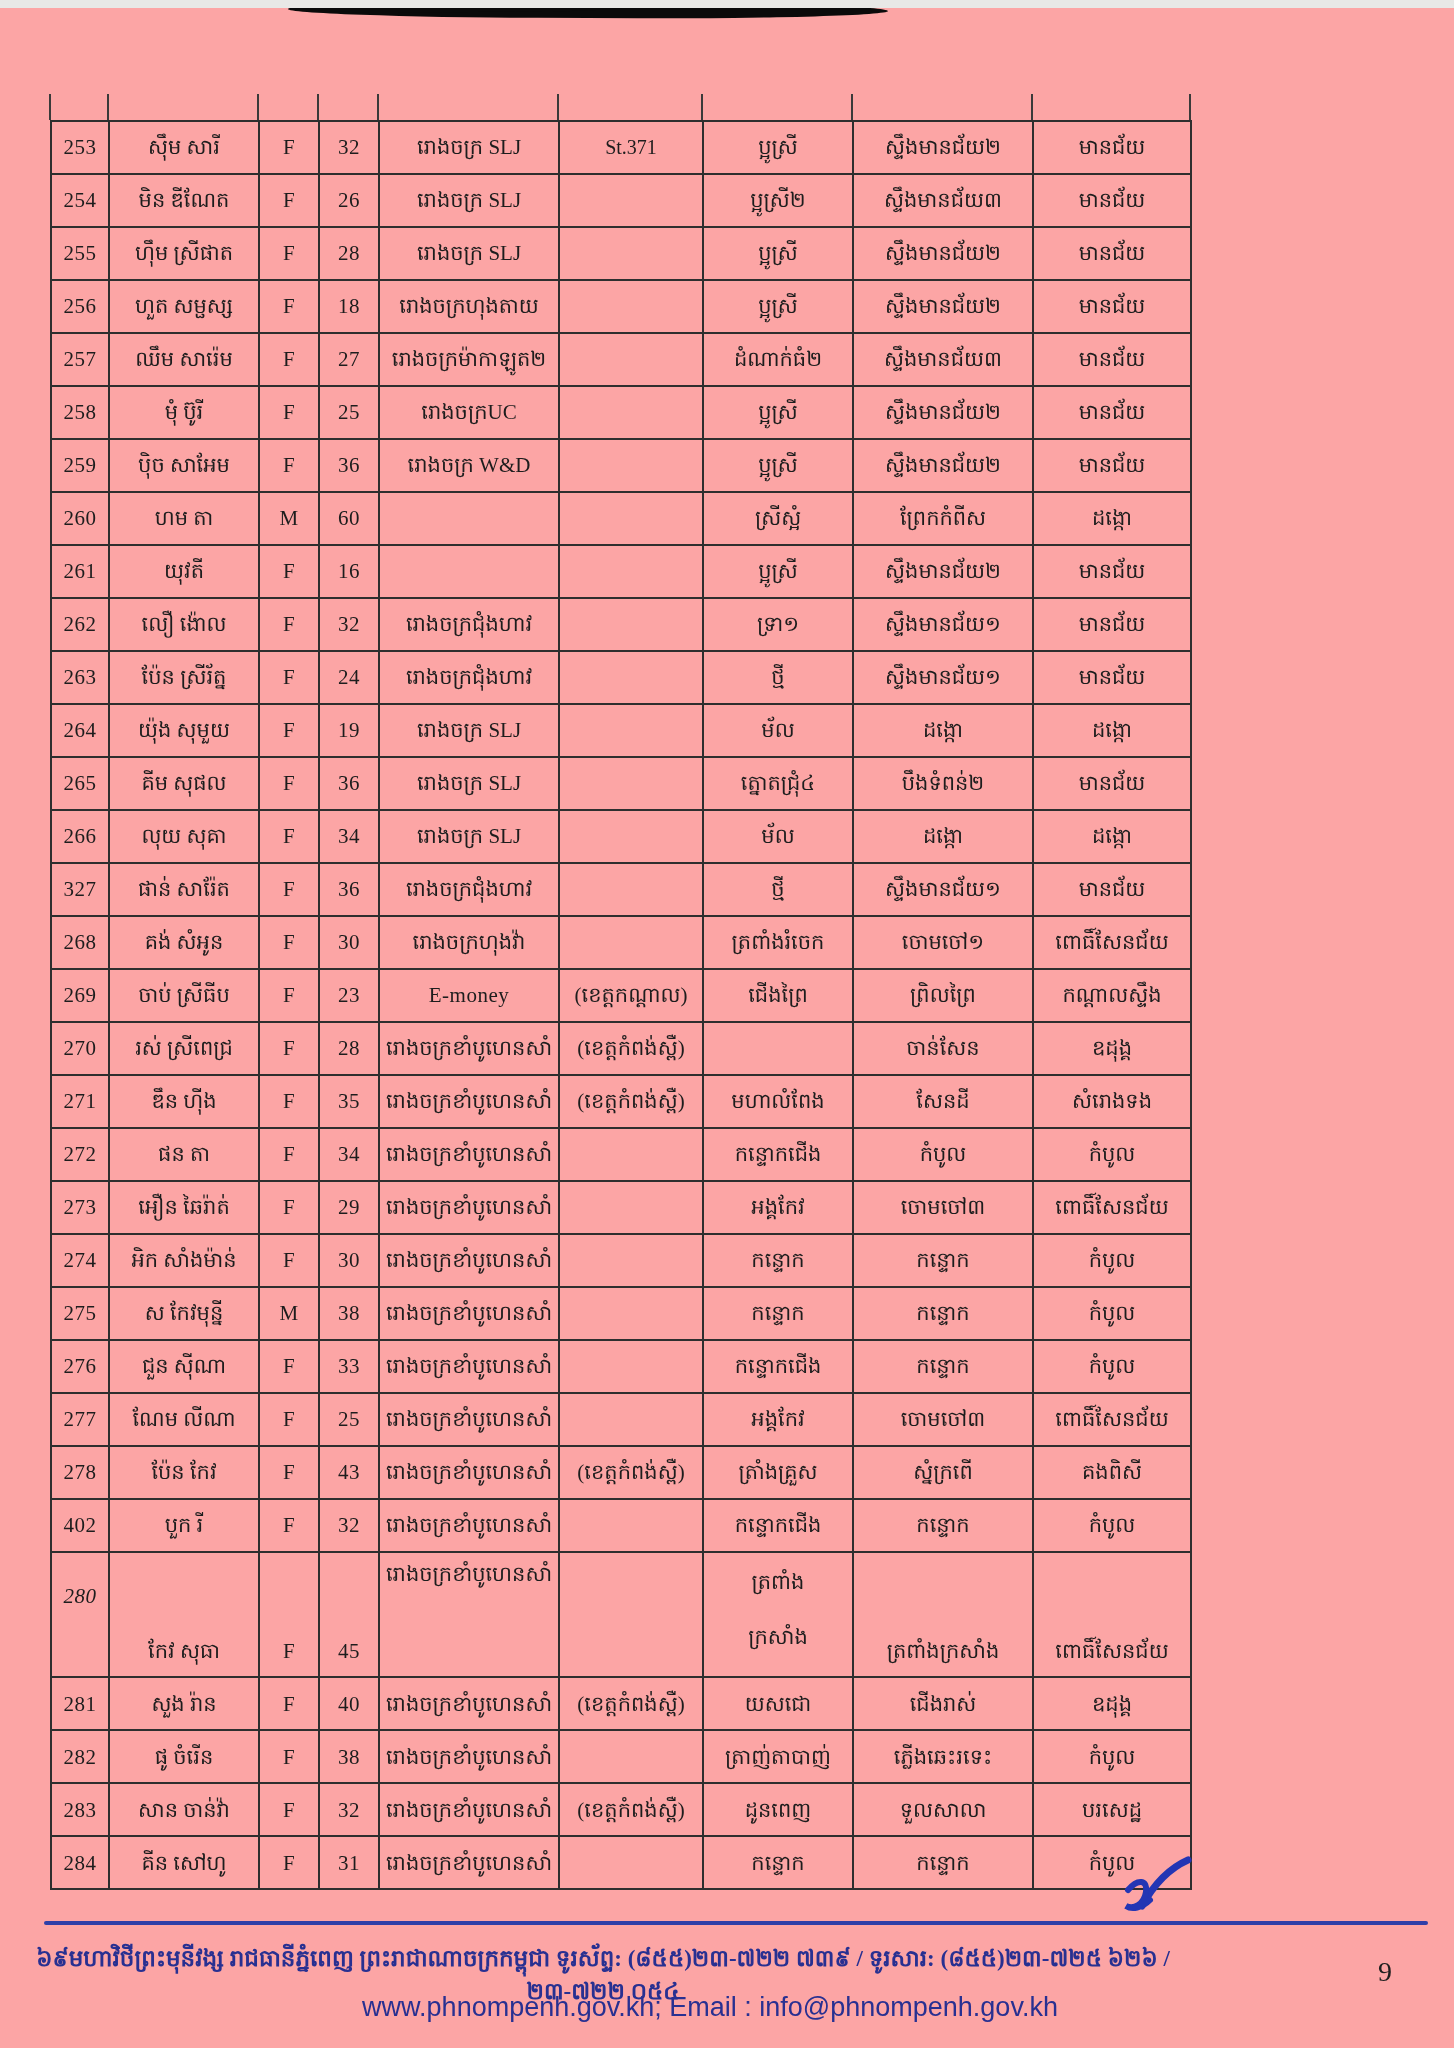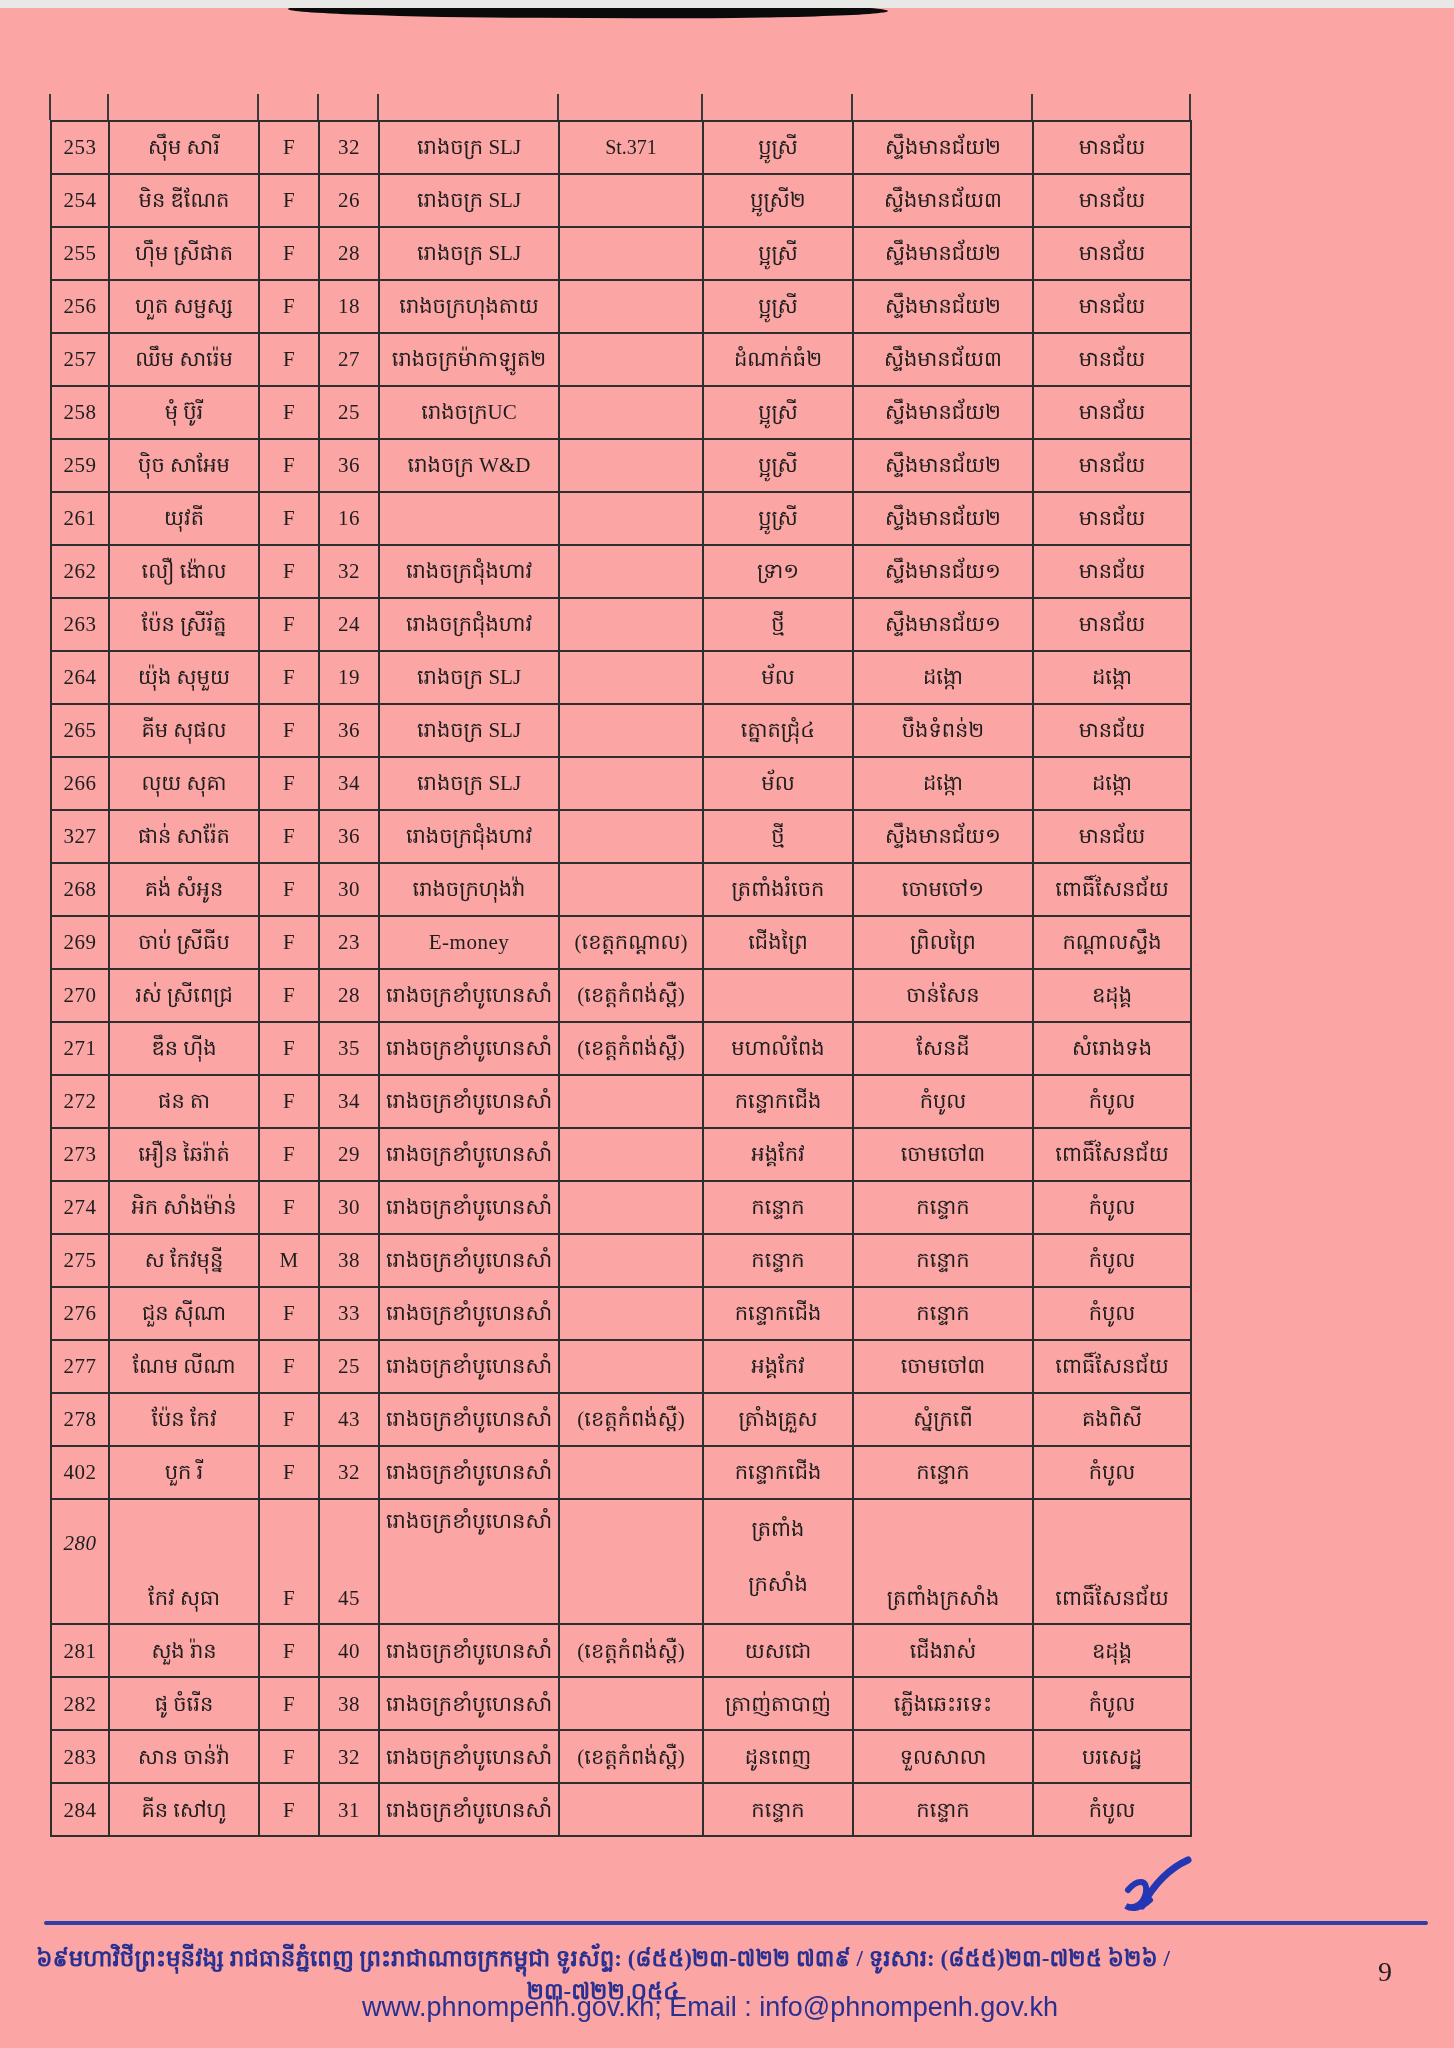--- a/index.html
+++ b/index.html
@@ -181,20 +181,31 @@
           <td class="col-name">ប៉ិច សាអែម</td>
           <td class="col-sex lat">F</td>
           <td class="col-age lat">36</td>
           <td class="col-work">រោងចក្រ W&amp;D</td>
           <td class="col-street lat-street"></td>
           <td class="col-village">ប្អូស្រី</td>
           <td class="col-commune">ស្ទឹងមានជ័យ២</td>
           <td class="col-district">មានជ័យ</td>
         </tr>
         <tr>
+          <td class="col-no lat">260</td>
+          <td class="col-name">ហម តា</td>
+          <td class="col-sex lat">M</td>
+          <td class="col-age lat">60</td>
+          <td class="col-work"></td>
+          <td class="col-street lat-street"></td>
+          <td class="col-village">ស្រីស្អំ</td>
+          <td class="col-commune">ព្រែកកំពីស</td>
+          <td class="col-district">ដង្កោ</td>
+        </tr>
+        <tr>
           <td class="col-no lat">261</td>
           <td class="col-name">យុវតី</td>
           <td class="col-sex lat">F</td>
           <td class="col-age lat">16</td>
           <td class="col-work"></td>
           <td class="col-street lat-street"></td>
           <td class="col-village">ប្អូស្រី</td>
           <td class="col-commune">ស្ទឹងមានជ័យ២</td>
           <td class="col-district">មានជ័យ</td>
         </tr>

